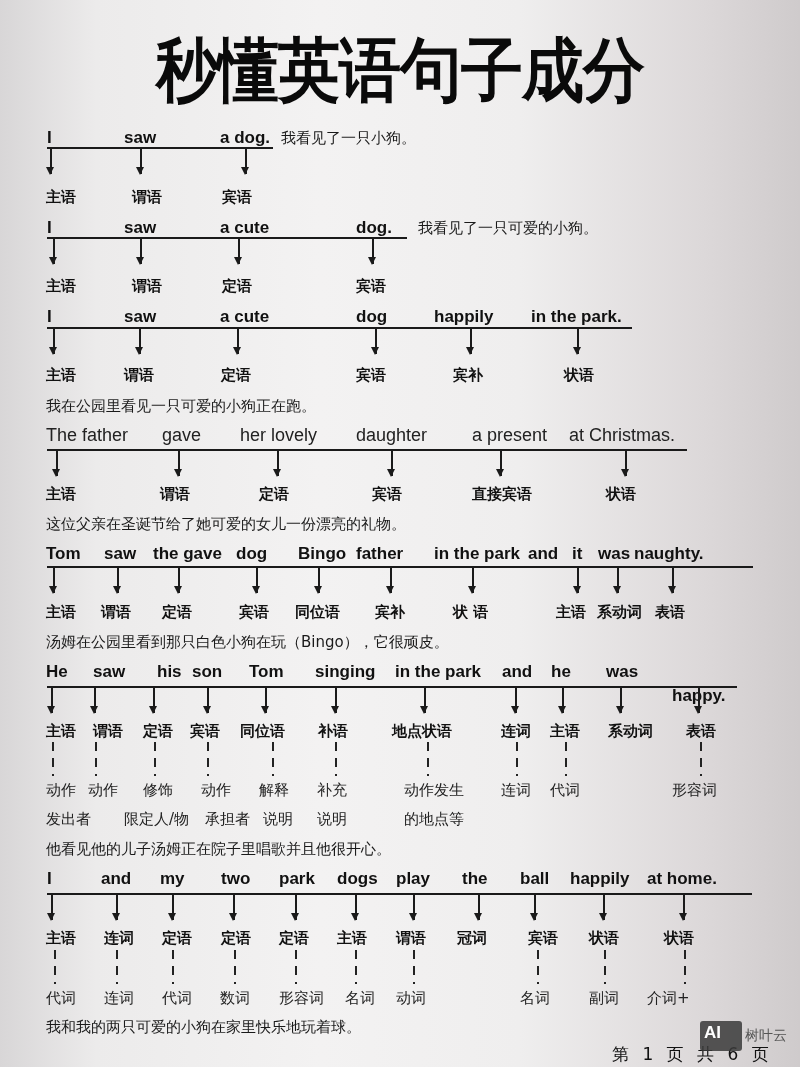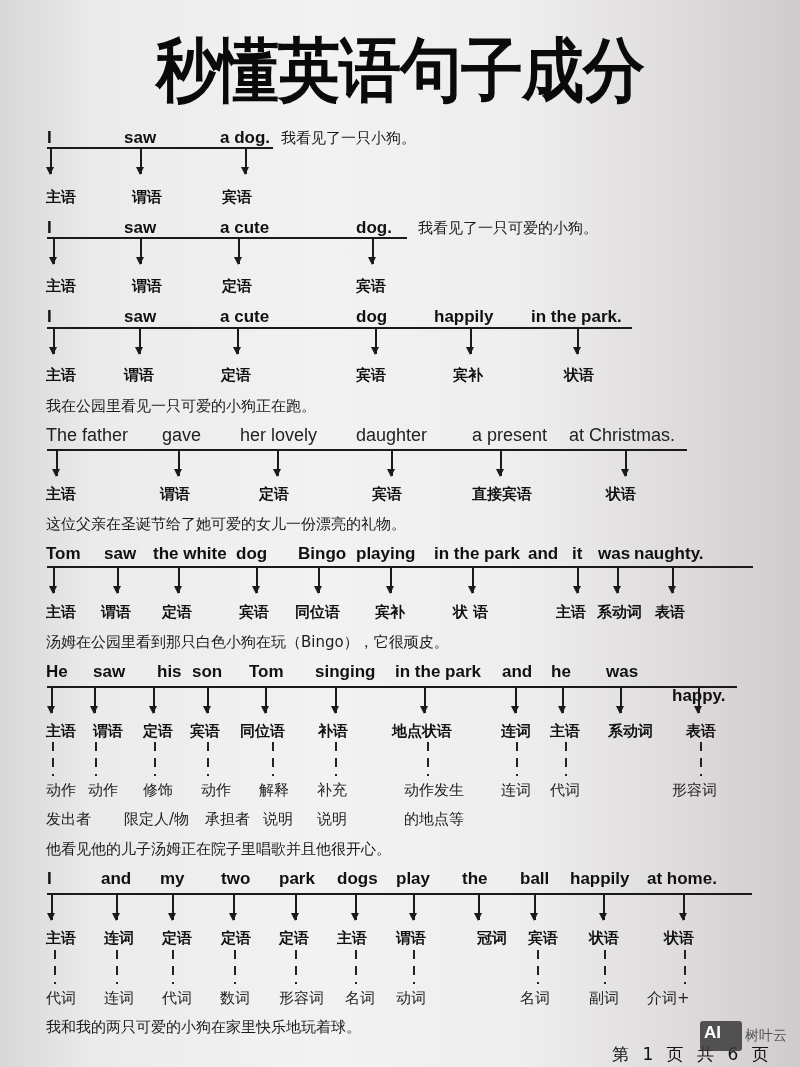--- a/index.html
+++ b/index.html
@@ -114,24 +114,24 @@
   <span class="abs role" style="left:259px;top:485px">定语</span>
   <span class="abs role" style="left:372px;top:485px">宾语</span>
   <span class="abs role" style="left:472px;top:485px">直接宾语</span>
   <span class="abs role" style="left:606px;top:485px">状语</span>
   <span class="abs zh" style="left:46px;top:515px">这位父亲在圣诞节给了她可爱的女儿一份漂亮的礼物。</span>
 </section>
 
 <section>
   <span class="abs en" style="left:46px;top:544px">Tom</span>
   <span class="abs en" style="left:104px;top:544px">saw</span>
-  <span class="abs en" style="left:153px;top:544px">the white</span>
+  <span class="abs en" style="left:153px;top:544px">the gave</span>
   <span class="abs en" style="left:236px;top:544px">dog</span>
   <span class="abs en" style="left:298px;top:544px">Bingo</span>
-  <span class="abs en" style="left:356px;top:544px">playing</span>
+  <span class="abs en" style="left:356px;top:544px">father</span>
   <span class="abs en" style="left:434px;top:544px">in the park</span>
   <span class="abs en" style="left:528px;top:544px">and</span>
   <span class="abs en" style="left:572px;top:544px">it</span>
   <span class="abs en" style="left:598px;top:544px">was</span>
   <span class="abs en" style="left:634px;top:544px">naughty.</span>
   <div class="rule" style="left:47px;top:566px;width:706px"></div>
   <div class="arrow" style="left:53px;top:567px;height:26px"></div>
   <div class="arrow" style="left:117px;top:567px;height:26px"></div>
   <div class="arrow" style="left:178px;top:567px;height:26px"></div>
   <div class="arrow" style="left:256px;top:567px;height:26px"></div>
@@ -245,21 +245,21 @@
   <div class="arrow" style="left:534px;top:894px;height:26px"></div>
   <div class="arrow" style="left:603px;top:894px;height:26px"></div>
   <div class="arrow" style="left:683px;top:894px;height:26px"></div>
   <span class="abs role" style="left:46px;top:929px">主语</span>
   <span class="abs role" style="left:104px;top:929px">连词</span>
   <span class="abs role" style="left:162px;top:929px">定语</span>
   <span class="abs role" style="left:221px;top:929px">定语</span>
   <span class="abs role" style="left:279px;top:929px">定语</span>
   <span class="abs role" style="left:337px;top:929px">主语</span>
   <span class="abs role" style="left:396px;top:929px">谓语</span>
-  <span class="abs role" style="left:477px;top:929px">冠词</span>
+  <span class="abs role" style="left:457px;top:929px">冠词</span>
   <span class="abs role" style="left:528px;top:929px">宾语</span>
   <span class="abs role" style="left:589px;top:929px">状语</span>
   <span class="abs role" style="left:664px;top:929px">状语</span>
 
   <div class="dash" style="left:54px;top:950px"></div>
   <div class="dash" style="left:116px;top:950px"></div>
   <div class="dash" style="left:172px;top:950px"></div>
   <div class="dash" style="left:234px;top:950px"></div>
   <div class="dash" style="left:295px;top:950px"></div>
   <div class="dash" style="left:355px;top:950px"></div>

